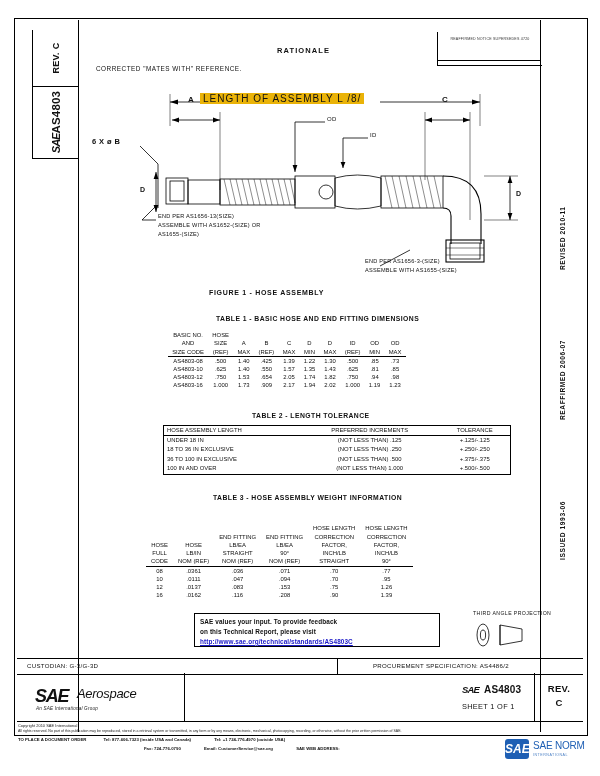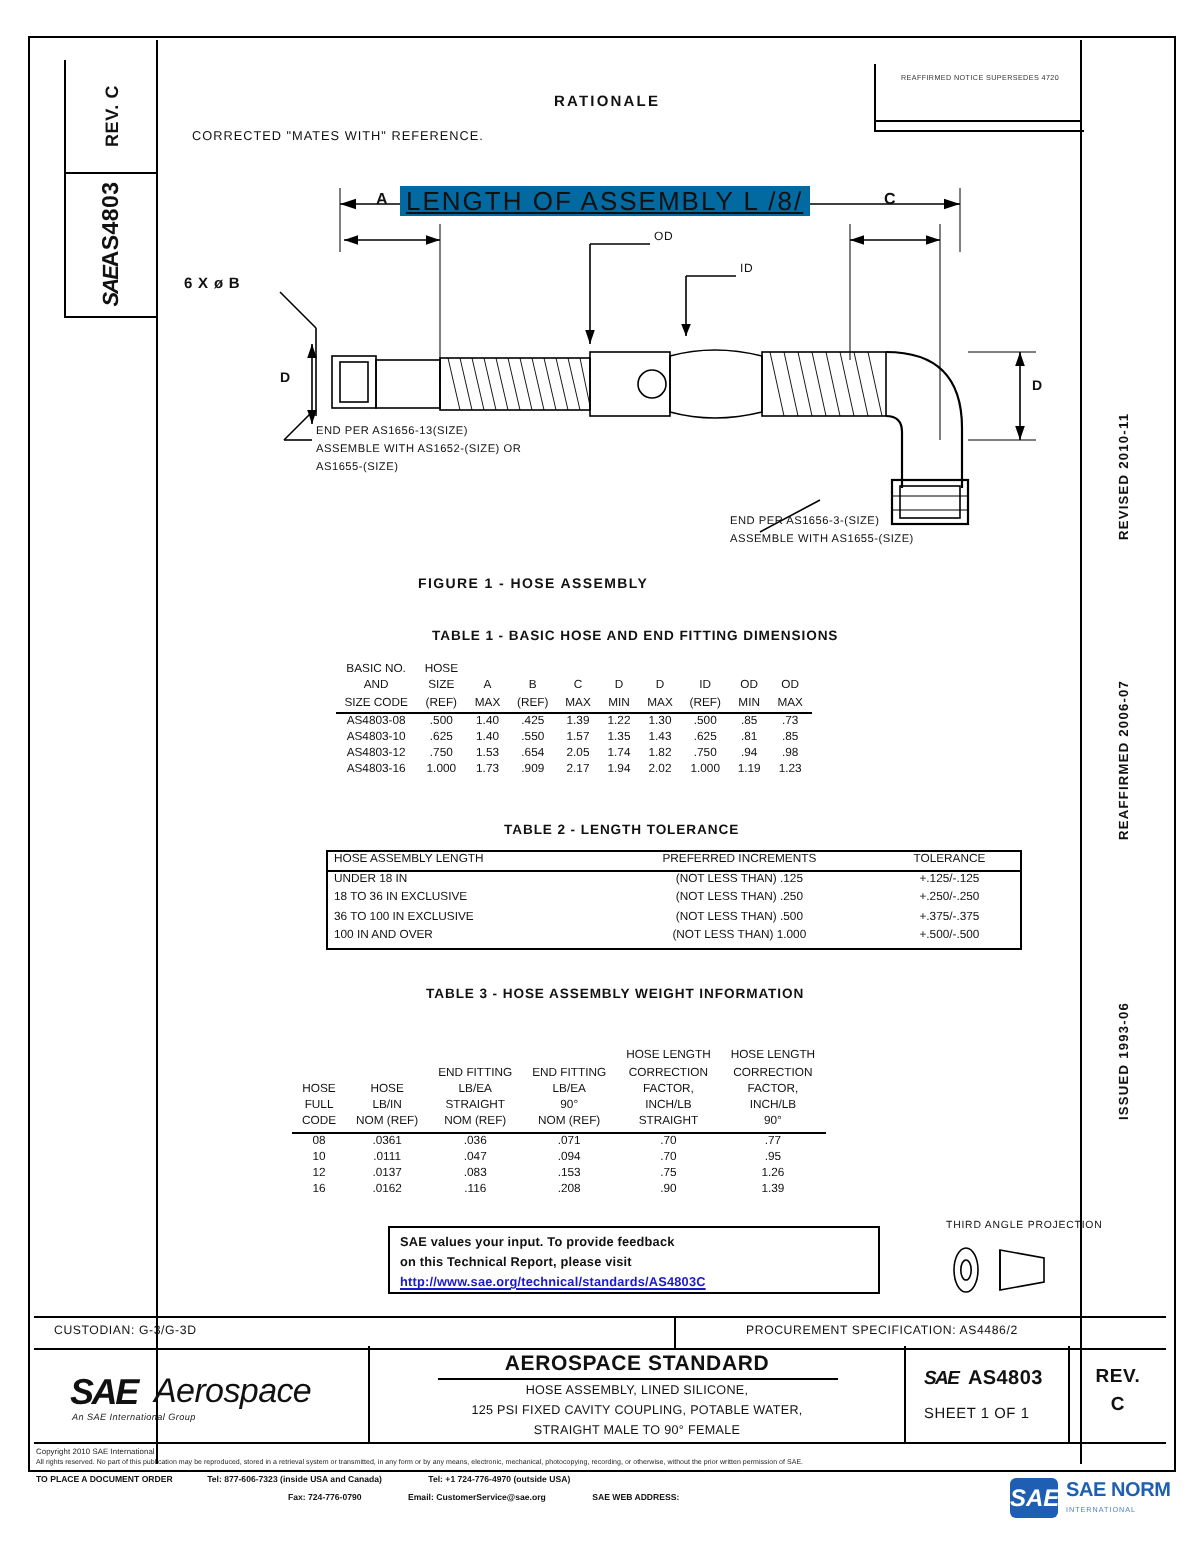--- a/index.html
+++ b/index.html
@@ -109,21 +109,21 @@
   .tblock{position:absolute;left:17px;top:673px;width:566px;height:48px;
           border-bottom:1.6px solid #000;}
   .tb-cell{position:absolute;top:0;height:100%;box-sizing:border-box;}
   .tb-logo{left:0;width:168px;border-right:1.3px solid #000;}
   .tb-mid{left:168px;width:268px;border-right:1.3px solid #000;}
   .tb-num{left:436px;width:82px;border-right:1.3px solid #000;}
   .tb-rev{left:518px;width:48px;}
 
   .sae-word{position:absolute;left:18px;top:13px;font-size:18px;font-weight:900;
             letter-spacing:-1.2px;font-style:italic;}
-  .aero-word{position:absolute;left:60px;top:13px;font-size:17px;font-style:italic;
+  .aero-word{position:absolute;left:60px;top:13px;font-size:13px;font-style:italic;
             letter-spacing:-.3px;}
   .sae-sub{position:absolute;left:19px;top:33px;font-size:4.6px;font-style:italic;
             color:#222;letter-spacing:.2px;}
 
   .as-hdr{position:absolute;left:0;right:0;top:3px;text-align:center;
           font-size:10.5px;font-weight:bold;letter-spacing:.3px;}
   .as-hdr-rule{position:absolute;left:34px;width:200px;top:16px;
           border-top:1.1px solid #000;}
   .as-desc{position:absolute;left:0;right:0;top:18px;text-align:center;
           font-size:6.3px;line-height:1.62;letter-spacing:.15px;}
@@ -144,21 +144,21 @@
             margin-top:0.5px;}
   .f-order{margin-top:2px;font-size:4.3px;font-weight:bold;line-height:1.65;}
   .f-order .col2{display:inline-block;margin-left:16px;font-weight:bold;}
   .f-order .col3{display:inline-block;margin-left:22px;font-weight:bold;}
   .f-fax{font-size:4.3px;font-weight:bold;margin-left:126px;}
 
   .sae-norm{position:absolute;left:505px;top:739px;width:86px;height:24px;}
   .sn-badge{position:absolute;left:0;top:0;width:24px;height:20px;
             background:#1e5fb4;border-radius:3px;color:#fff;font-weight:900;
             font-style:italic;font-size:12px;text-align:center;line-height:20px;}
-  .sn-txt{position:absolute;left:28px;top:1px;font-size:10px;font-weight:bold;
+  .sn-txt{position:absolute;left:28px;top:1px;font-size:10px;font-weight:normal;
           color:#1e5fb4;letter-spacing:-.2px;}
   .sn-sub{position:absolute;left:28px;top:14px;font-size:3.6px;color:#4a7fc4;
           letter-spacing:.5px;}
 </style>
 </head>
 <body>
 
 <div class="page">
 
   <div class="frame"></div>
@@ -286,21 +286,21 @@
       </g>
     </svg>
 
     <div class="dimlbl" style="left:108px;top:15px;">A</div>
     <div class="dimlbl" style="left:362px;top:15px;">C</div>
     <div class="leadlbl" style="left:247px;top:36px;">OD</div>
     <div class="leadlbl" style="left:290px;top:52px;">ID</div>
     <div class="dimlbl" style="left:60px;top:106px;font-size:7px;">D</div>
     <div class="dimlbl" style="left:436px;top:110px;font-size:7px;">D</div>
     <div class="dimlbl" style="left:12px;top:57px;font-size:7.5px;">6 X ø B</div>
-    <div class="leadlbl" style="left:120px;top:13px;font-size:13px;letter-spacing:1px;background:#0369a1;padding:0 3px;text-decoration:underline;">LENGTH OF ASSEMBLY L /8/</div>
+    <div class="leadlbl" style="left:120px;top:13px;font-size:10px;letter-spacing:1px;background:#eab308;padding:0 3px;">LENGTH OF ASSEMBLY L /8/</div>
 
     <div class="annot" style="left:78px;top:132px;">END PER AS1656-13(SIZE)</div>
     <div class="annot" style="left:78px;top:141px;">ASSEMBLE WITH AS1652-(SIZE) OR</div>
     <div class="annot" style="left:78px;top:150px;">AS1655-(SIZE)</div>
 
     <div class="annot" style="left:285px;top:177px;">END PER AS1656-3-(SIZE)</div>
     <div class="annot" style="left:285px;top:186px;">ASSEMBLE WITH AS1655-(SIZE)</div>
   </div>
 
   <div class="figcap">FIGURE 1 - HOSE ASSEMBLY</div>
@@ -532,29 +532,20 @@
       <span>PROCUREMENT SPECIFICATION: AS4486/2</span>
     </div>
   </div>
 
   <div class="tblock">
     <div class="tb-cell tb-logo">
       <span class="sae-word">SAE</span>
       <span class="aero-word">Aerospace</span>
       <span class="sae-sub">An SAE International Group</span>
     </div>
-    <div class="tb-cell tb-mid">
-      <div class="as-hdr">AEROSPACE STANDARD</div>
-      <div class="as-hdr-rule"></div>
-      <div class="as-desc">
-        <div>HOSE ASSEMBLY, LINED SILICONE,</div>
-        <div>125 PSI FIXED CAVITY COUPLING, POTABLE WATER,</div>
-        <div>STRAIGHT MALE TO 90° FEMALE</div>
-      </div>
-    </div>
     <div class="tb-cell tb-num">
       <span class="tbn-sae">SAE</span>
       <span class="tbn-id">AS4803</span>
       <span class="tbn-sheet">SHEET 1 OF 1</span>
     </div>
     <div class="tb-cell tb-rev">
       <div class="tbr-lbl">
         <div>REV.</div>
         <div>C</div>
       </div>

